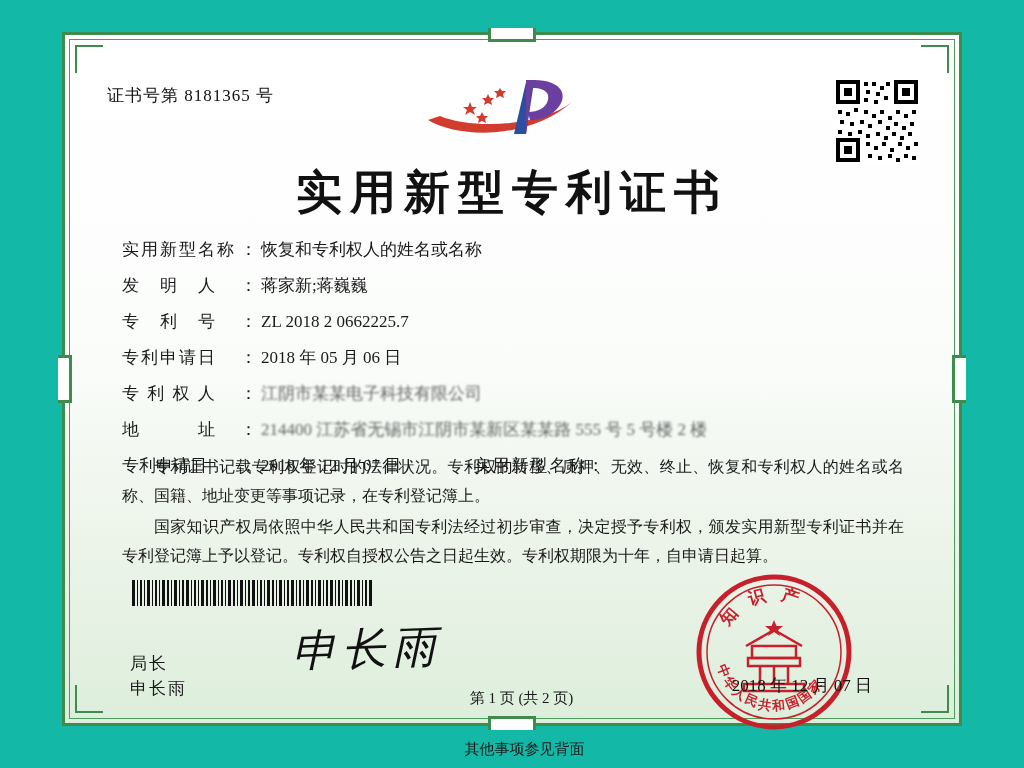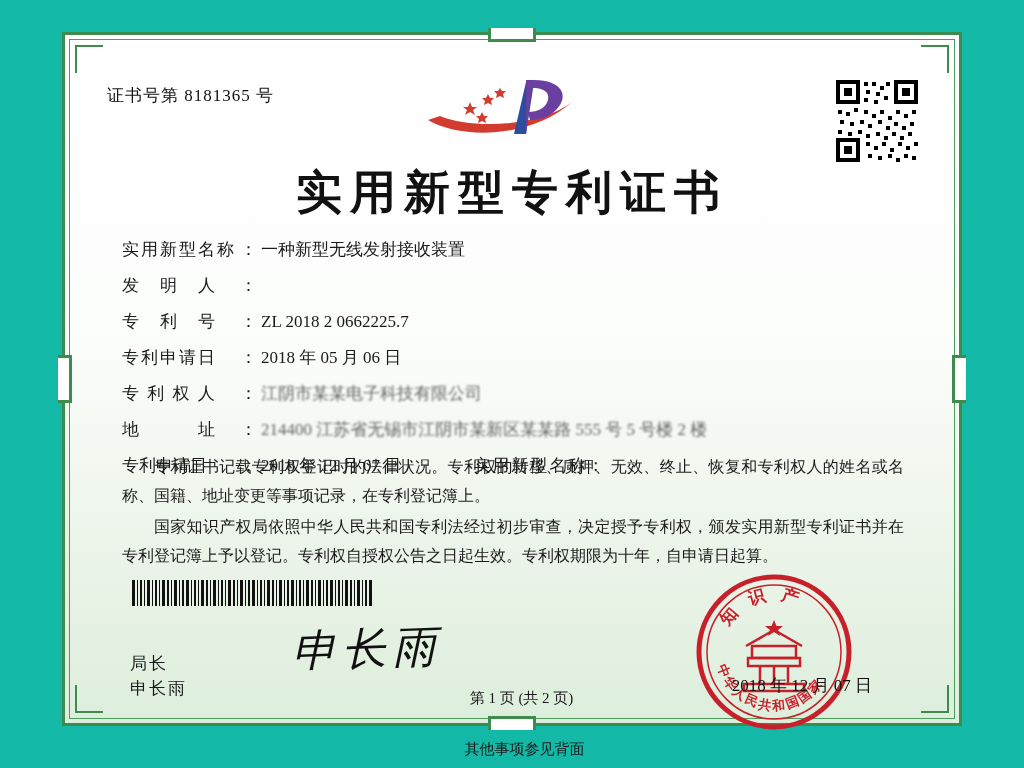--- a/index.html
+++ b/index.html
@@ -365,25 +365,26 @@
         </g>
       </svg>
     </div>
 
     <div class="title">实用新型专利证书</div>
 
     <div class="fields">
       <div class="field-row">
         <span class="field-label">实用新型名称</span>
         <span class="field-colon">：</span>
-        <span class="field-value">一种新型无线发射接收装置</span>
+        <span class="field-value">恢复和专利权人的姓名或名称</span>
       </div>
       <div class="field-row">
         <span class="field-label">发　明　人</span>
         <span class="field-colon">：</span>
+        <span class="field-value">蒋家新;蒋巍巍</span>
       </div>
       <div class="field-row">
         <span class="field-label">专　利　号</span>
         <span class="field-colon">：</span>
         <span class="field-value">ZL 2018 2 0662225.7</span>
       </div>
       <div class="field-row">
         <span class="field-label">专利申请日</span>
         <span class="field-colon">：</span>
         <span class="field-value">2018 年 05 月 06 日</span>

